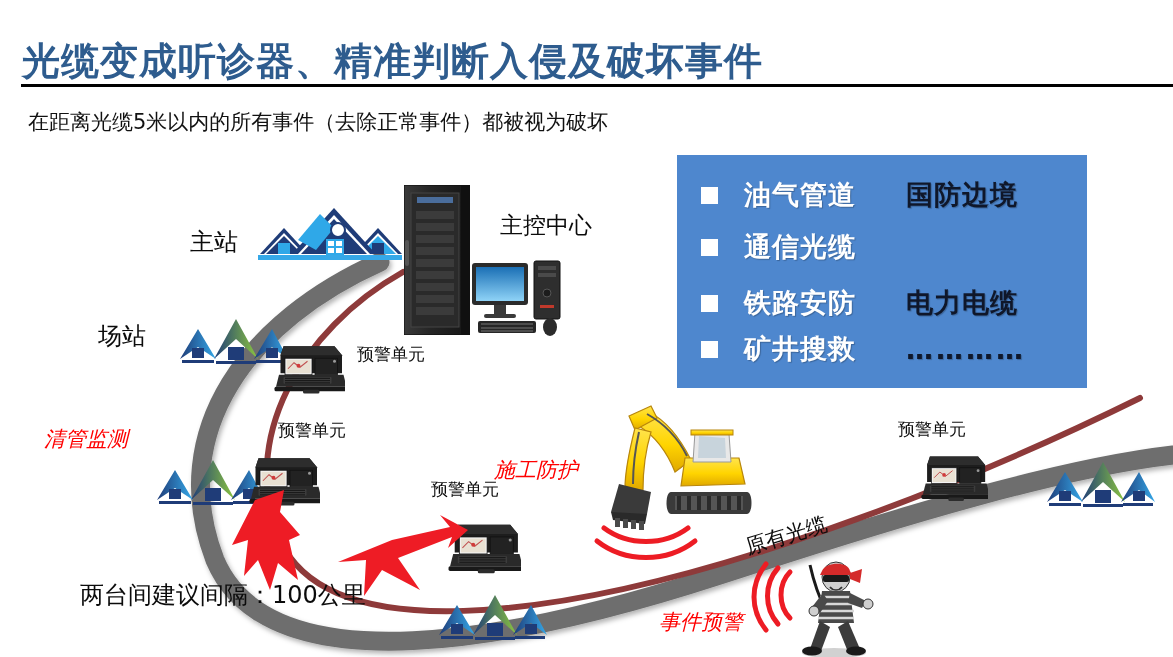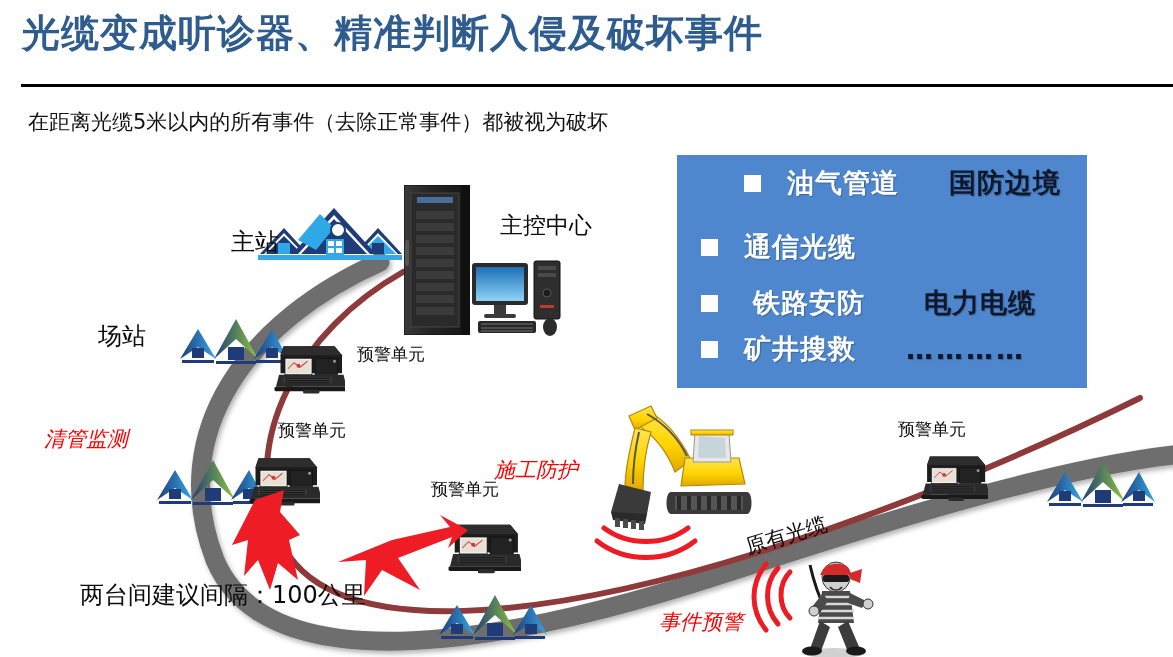--- a/index.html
+++ b/index.html
@@ -7,21 +7,21 @@
     width:1173px;height:657px;
     background:#ffffff;
     font-family:"DejaVu Sans","Liberation Sans",sans-serif;
     overflow:hidden;
     position:relative;
   }
   #slide{position:relative;width:1173px;height:657px;overflow:hidden;background:#fff;}
 
   
   .title{
-    position:absolute;left:22px;top:8px;
+    position:absolute;left:22px;top:36px;
     font-size:38px;font-weight:bold;letter-spacing:1px;
     color:#2E5C8E;
     font-family:"DejaVu Sans","Liberation Sans",sans-serif;
     white-space:nowrap;
   }
   .title-rule{
     position:absolute;left:21px;top:84px;width:1152px;height:3px;background:#000;
   }
   .subtitle{
     position:absolute;left:28px;top:108px;
@@ -422,42 +422,42 @@
       <g fill="#EE1C25">
         <path d="M255,500 L284,490 L280,512 L300,535 L289,540 L298,580 L278,563 L270,590 L258,560 L244,576 L248,540 L232,545 Z"></path>
       </g>
       <g fill="#EE1C25">
         <path d="M392,540 L450,527 L440,515 L468,530 L448,548 L452,537 L398,558 L420,590 L382,570 L364,596 L366,560 L338,562 Z"></path>
       </g>
     </svg>
   </div>
 
   <div class="bluebox">
-    <div class="blue-row" style="top:2px;padding-left:43px;">
+    <div class="blue-row" style="top:14px;">
       <span class="blue-bullet"></span>
       <span class="blue-a">油气管道</span>
       <span class="blue-b">国防边境</span>
     </div>
     <div class="blue-row" style="top:66px;">
       <span class="blue-bullet"></span>
       <span class="blue-a">通信光缆</span>
     </div>
-    <div class="blue-row" style="top:122px;gap:9px;">
+    <div class="blue-row" style="top:122px;">
       <span class="blue-bullet"></span>
       <span class="blue-a">铁路安防</span>
       <span class="blue-b">电力电缆</span>
     </div>
     <div class="blue-row" style="top:168px;">
       <span class="blue-bullet"></span>
       <span class="blue-a">矿井搜救</span>
       <span class="blue-b blue-dots">…………</span>
     </div>
   </div>
 
-  <div class="lbl" style="left:190px;top:226px;font-size:24px;margin-left:41px;">主站</div>
+  <div class="lbl" style="left:190px;top:226px;font-size:24px;">主站</div>
 
   <div class="lbl" style="left:98px;top:320px;font-size:24px;">场站</div>
 
   <div class="lbl" style="left:500px;top:210px;font-size:23px;">主控中心</div>
 
   <div class="lbl sm" style="left:357px;top:343px;">预警单元</div>
 
   <div class="lbl sm" style="left:278px;top:419px;">预警单元</div>
 
   <div class="lbl sm" style="left:431px;top:478px;">预警单元</div>

